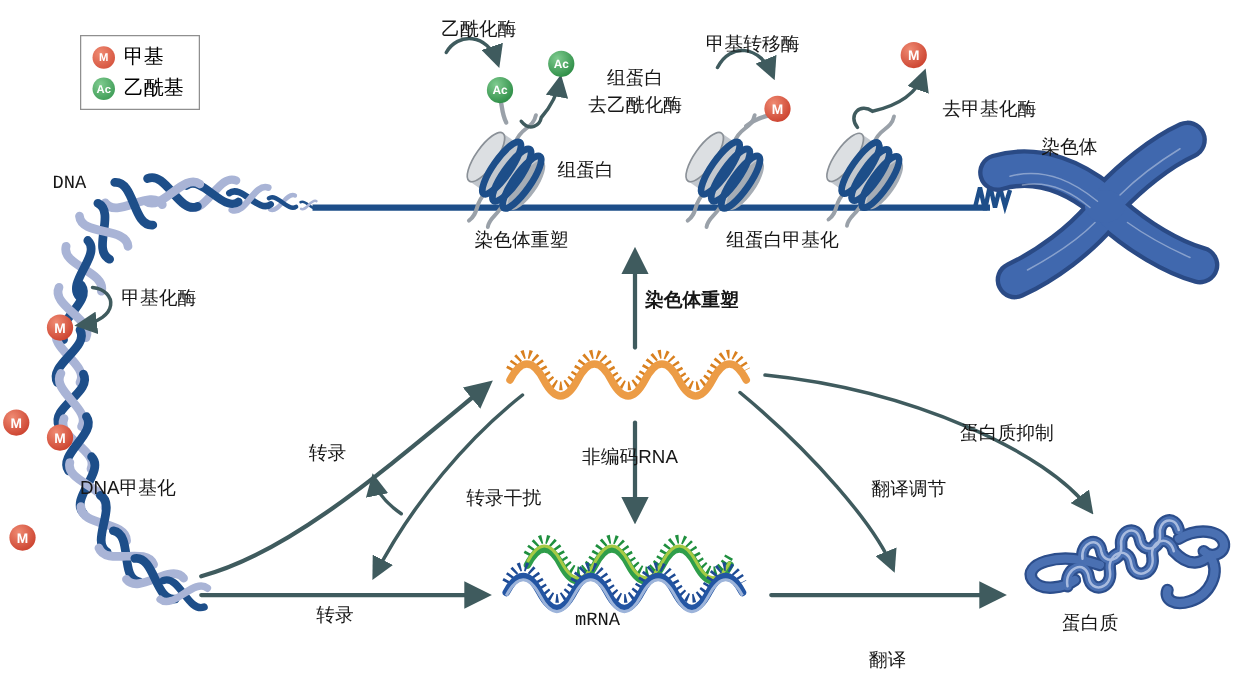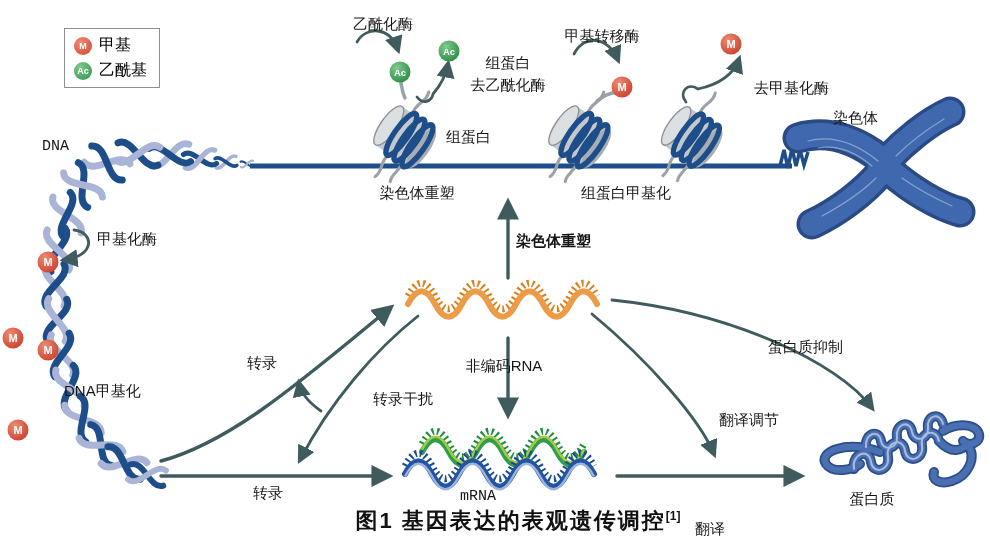--- a/index.html
+++ b/index.html
@@ -241,22 +241,19 @@
 <div class="lbl" style="left:833px;top:107px;">染色体</div>
 <div class="lbl ctr" style="left:626px;top:182px;">组蛋白甲基化</div>
 <div class="lbl" style="left:97px;top:228px;">甲基化酶</div>
 <div class="lbl" style="left:64px;top:341px;margin-top:39px;">DNA甲基化</div>
 <div class="lbl" style="left:516px;top:230px;font-weight:bold;">染色体重塑</div>
 <div class="lbl ctr" style="left:504px;top:315px;margin-top:40px;">非编码RNA</div>
 <div class="lbl" style="left:247px;top:352px;">转录</div>
 <div class="lbl" style="left:336px;top:388px;margin-left:37px;">转录干扰</div>
 <div class="lbl ctr" style="left:268px;top:482px;">转录</div>
 <div class="lbl ctr serif" style="left:478px;top:486px;">mRNA</div>
-<div class="lbl" style="left:719px;top:381px;margin-top:28px;">翻译调节</div>
+<div class="lbl" style="left:697px;top:381px;">翻译调节</div>
 <div class="lbl" style="left:768px;top:336px;">蛋白质抑制</div>
 <div class="lbl ctr" style="left:710px;top:482px;margin-top:36px;">翻译</div>
 <div class="lbl ctr" style="left:872px;top:488px;">蛋白质</div>
 
-<div id="caption">
-  <span>图1 基因表达的表观遗传调控</span><sup>[1]</sup>
+
 </div>
 
-</div>
-
 </body></html>

